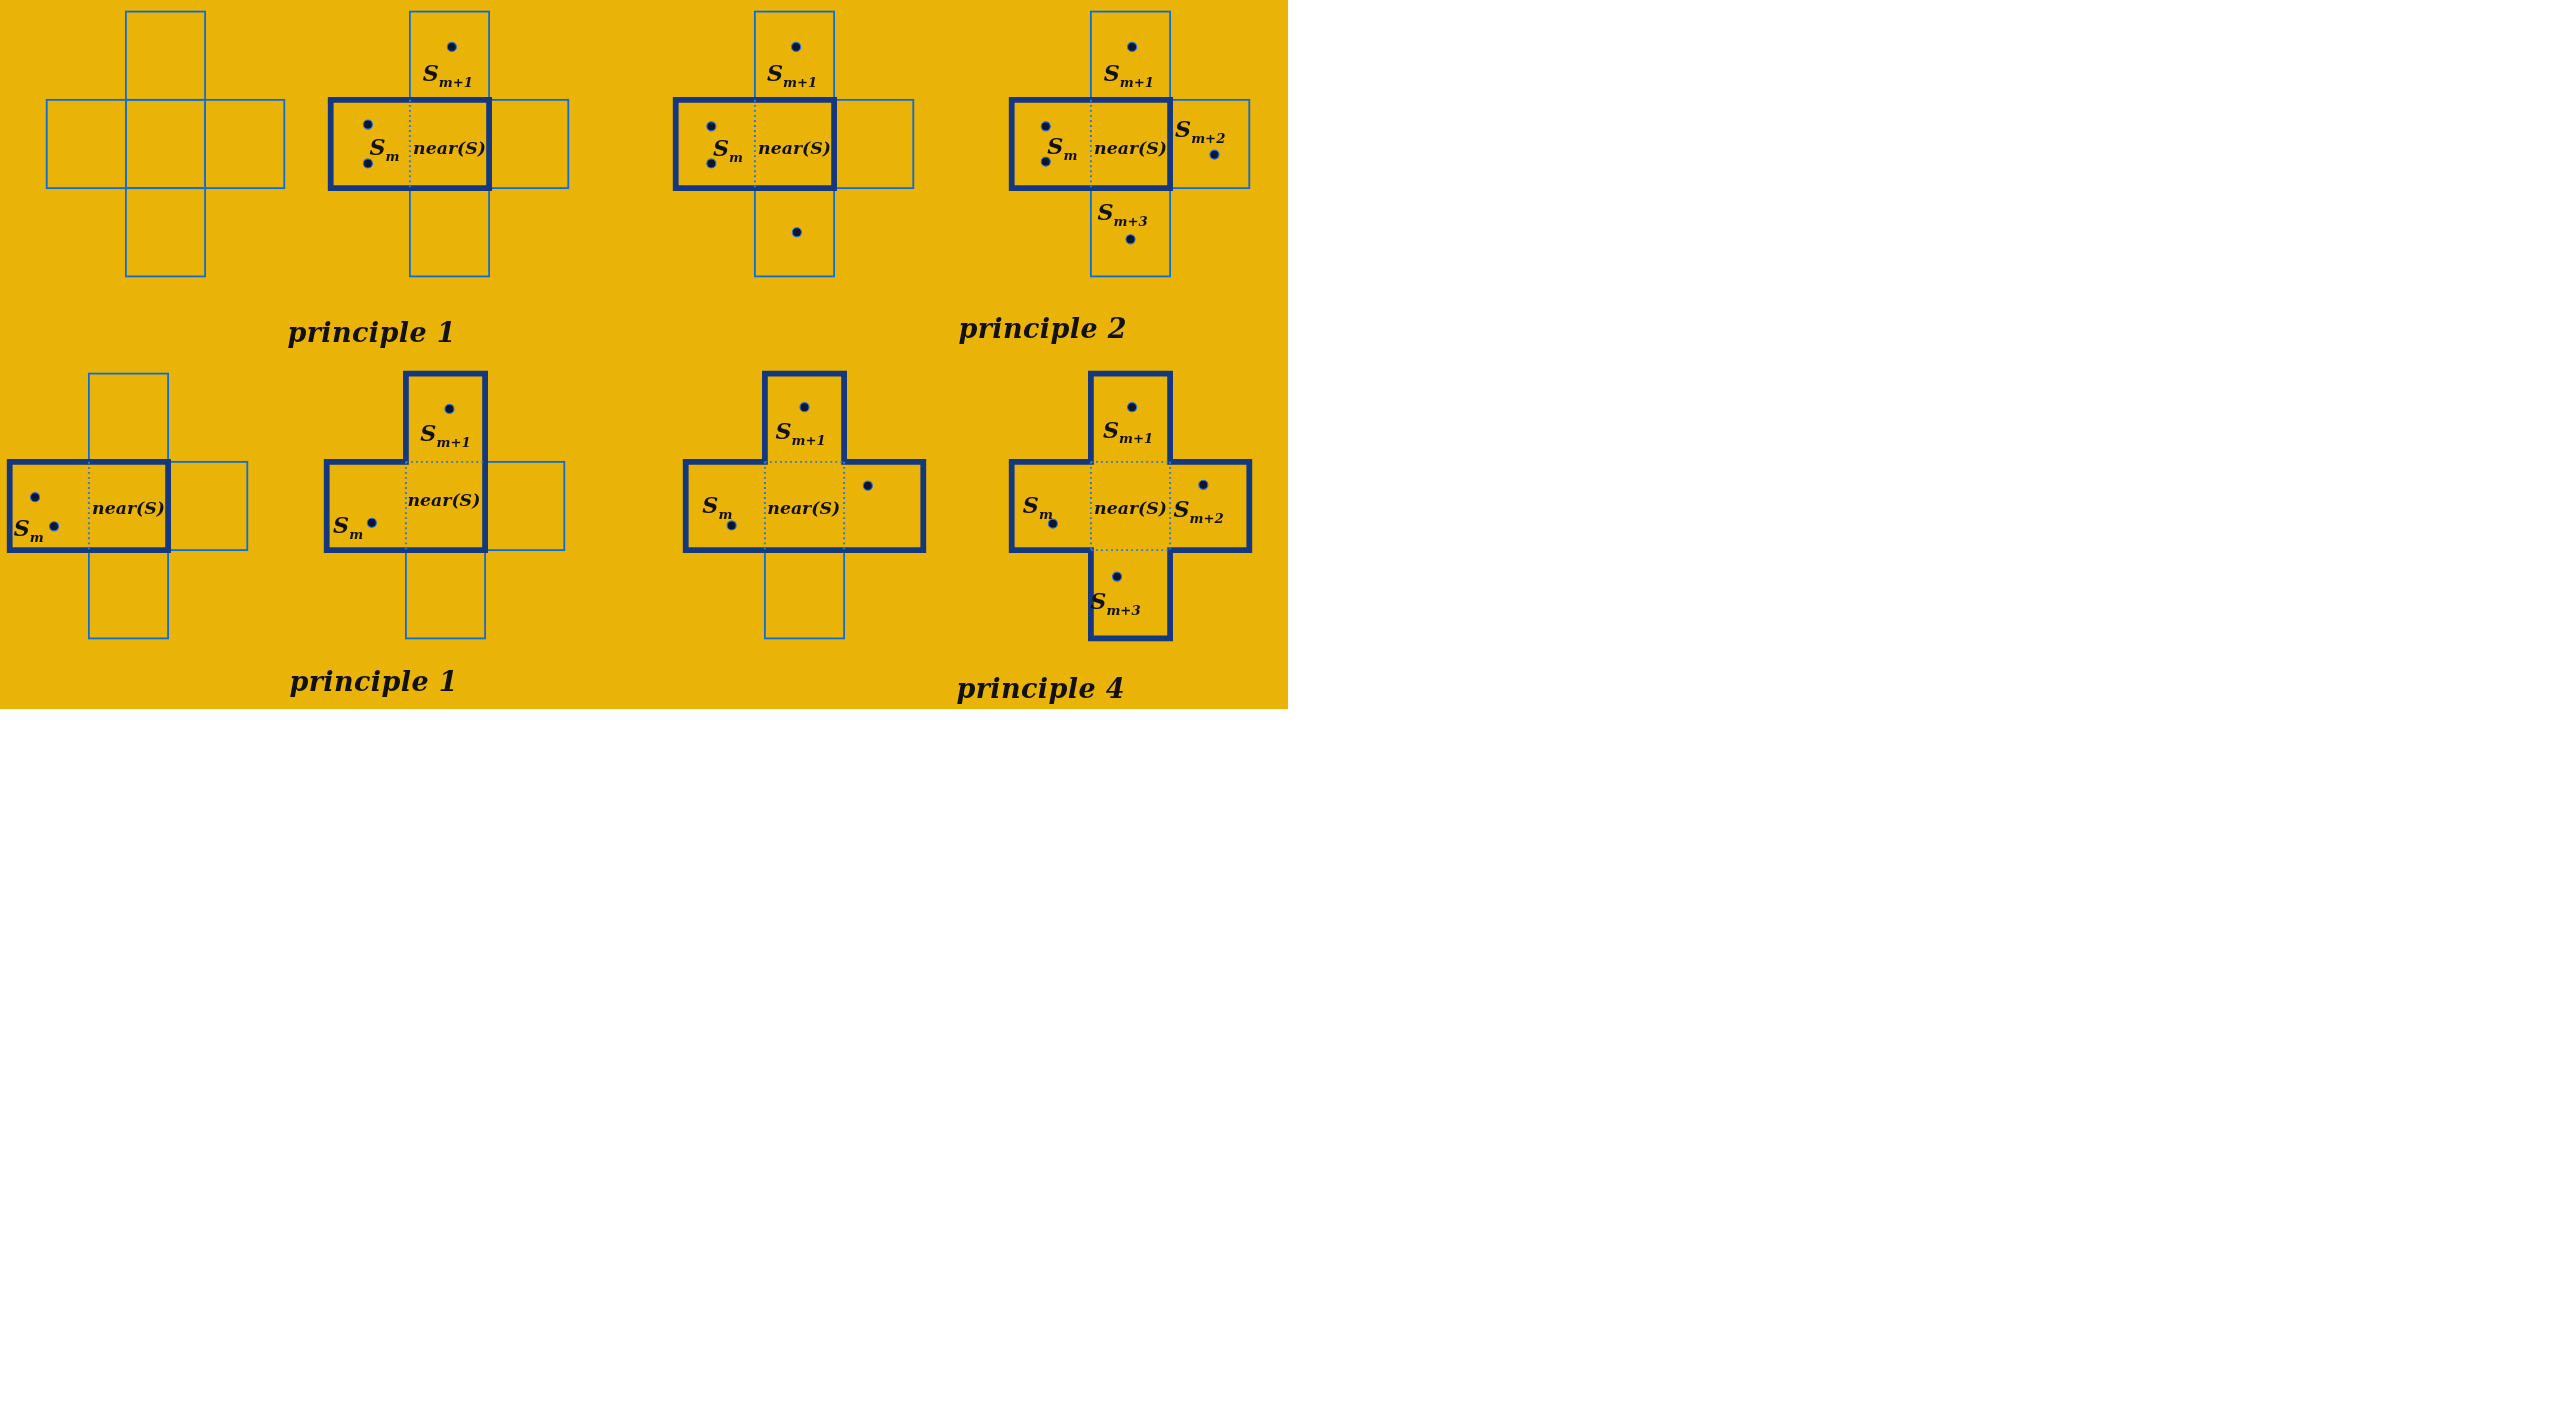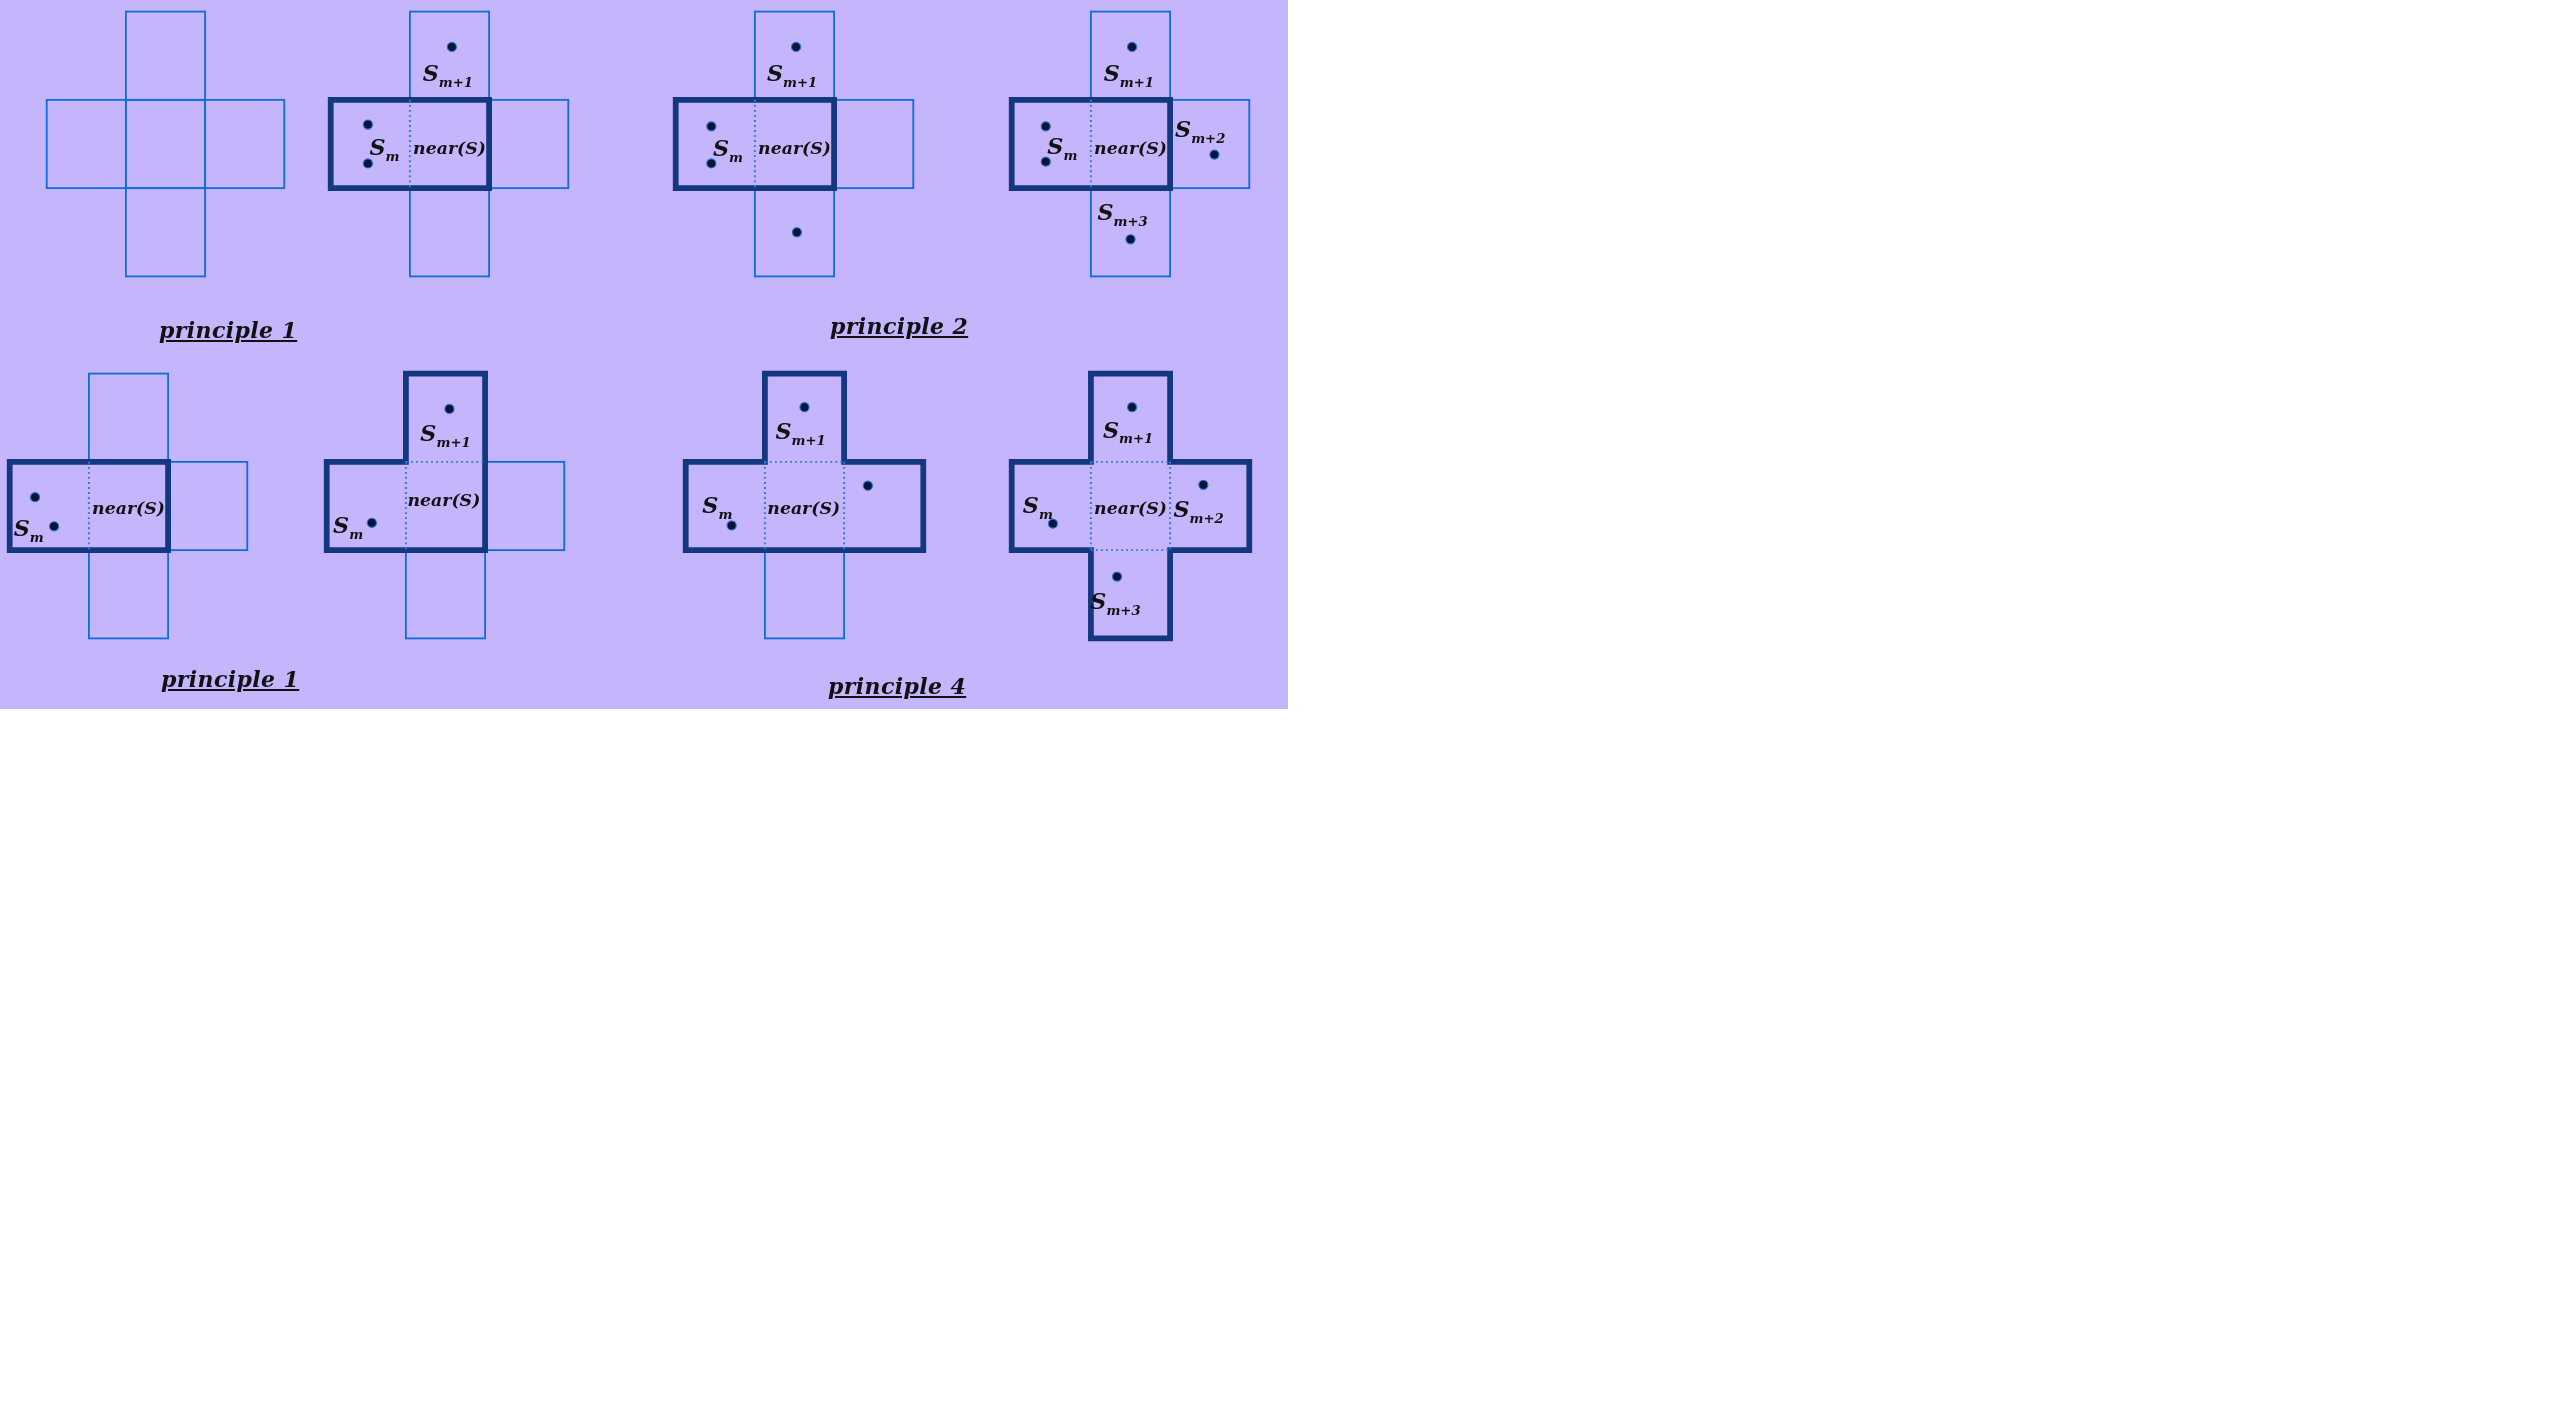--- a/index.html
+++ b/index.html
@@ -5,36 +5,35 @@
   html, body {
     margin: 0; padding: 0;
     background: #ffffff;
     width: 1288px; height: 709px;
     overflow: hidden;
     font-family: "DejaVu Serif", serif;
   }
   #canvas {
     position: relative;
     width: 1288px; height: 709px;
-    background: #c4b5fd;
+    background: #eab308;
     padding-left: 24px;
   }
   .figure-svg { position: absolute; overflow: visible; }
   .caption {
     position: absolute;
     width: 297px;
-    text-align: left;
+    text-align: right;
     font-family: "DejaVu Serif", serif;
     font-weight: bold;
     font-style: italic;
-    font-size: 22px;
+    font-size: 27px;
     color: #111111;
     letter-spacing: 0.4px;
     white-space: nowrap;
-    text-decoration: underline;
   }
   .cell-label {
     font-family: "DejaVu Serif", serif;
     font-weight: bold;
     font-style: italic;
     fill: #111111;
   }
 </style>
 </head>
 <body>

